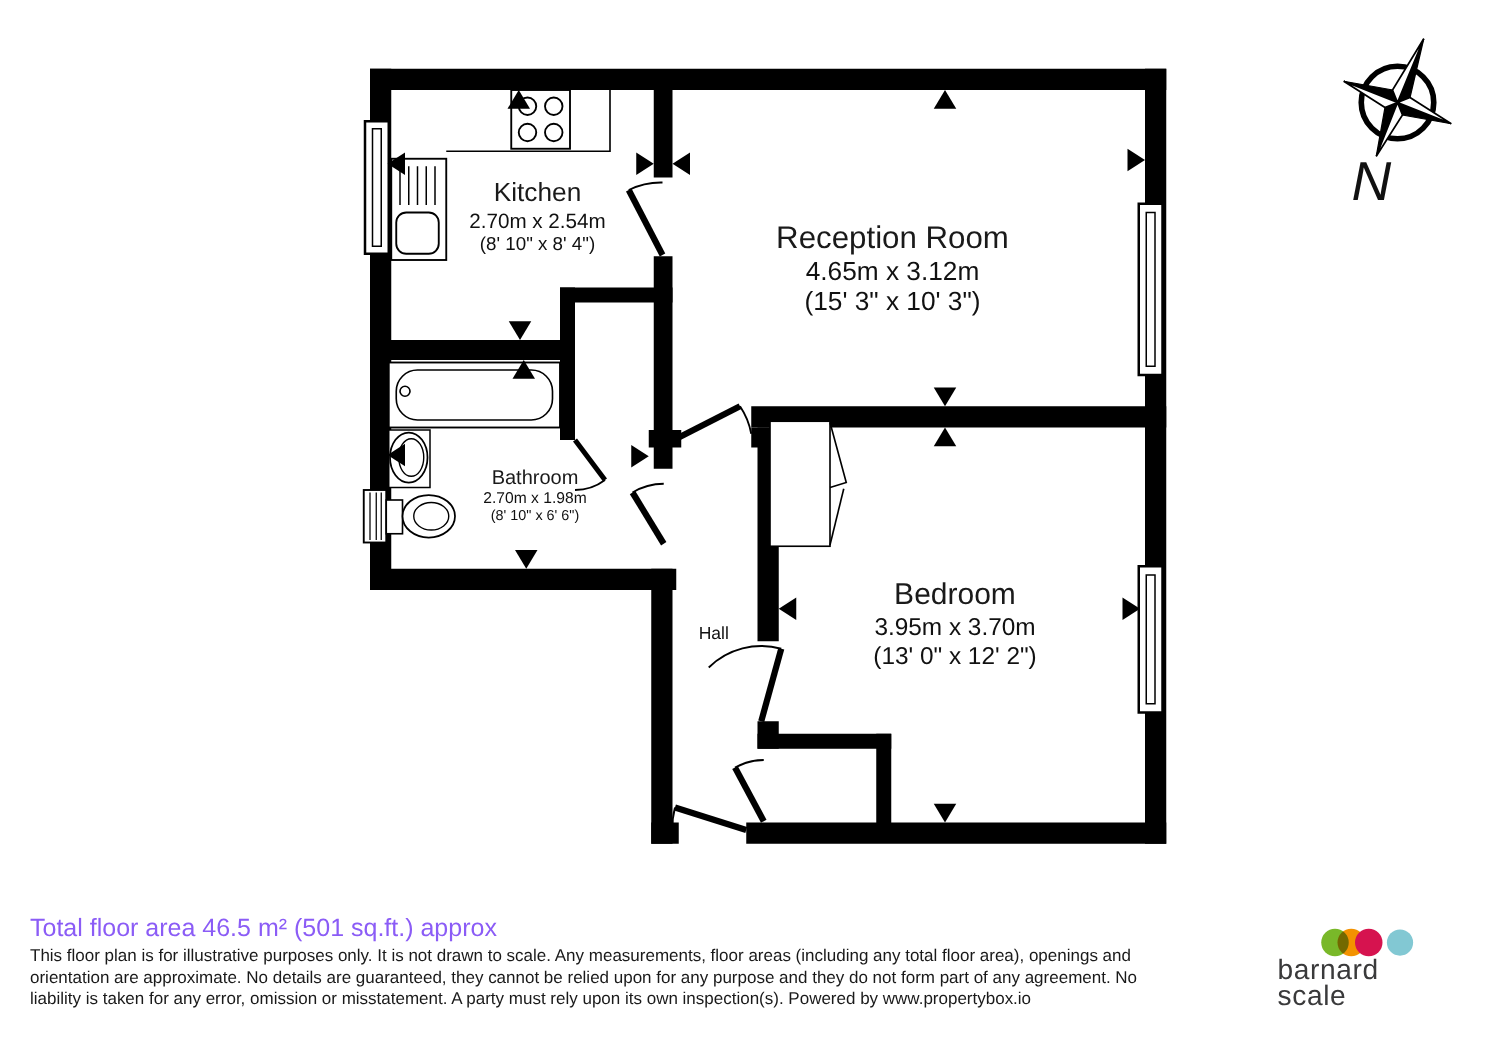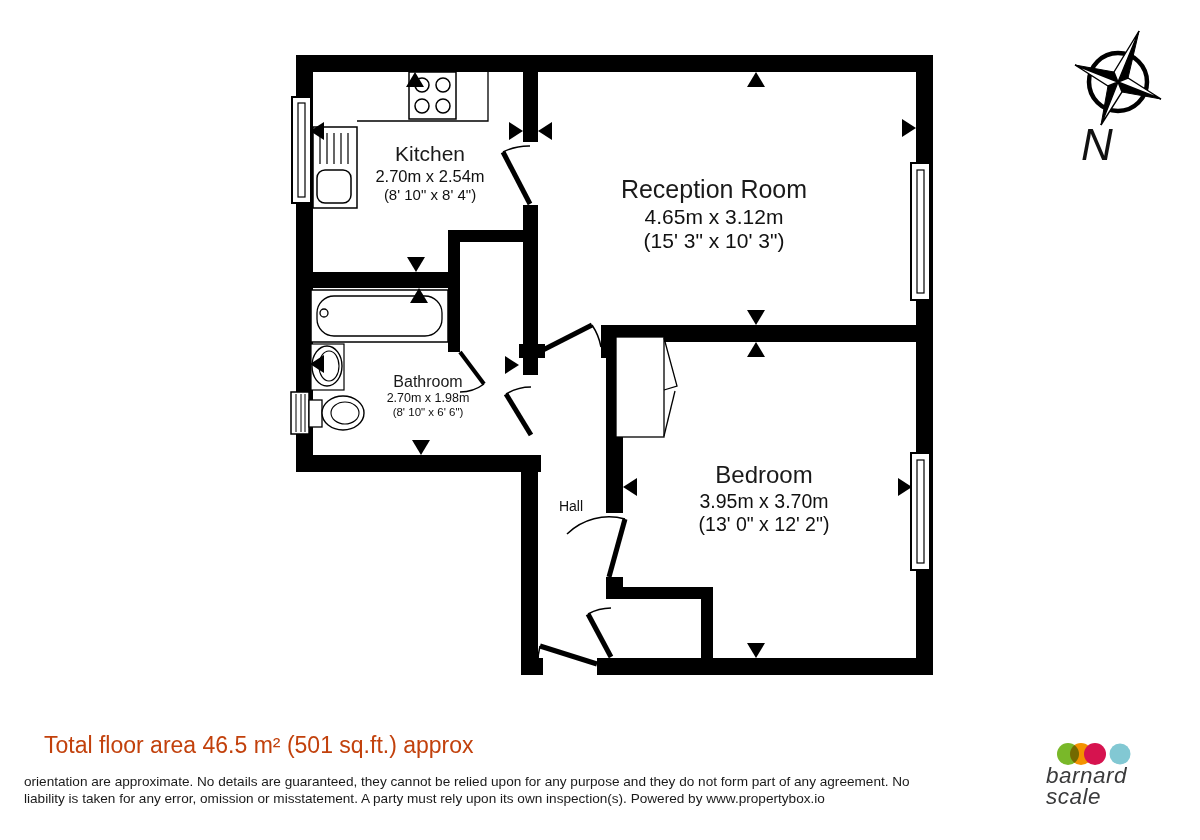--- a/index.html
+++ b/index.html
@@ -1,24 +1,24 @@
 <!DOCTYPE html>
 <html><head>
 <meta charset="utf-8">
 <style>
   html,body{margin:0;padding:0;background:#ffffff;}
   .canvas{position:relative;width:1200px;height:840px;background:#ffffff;overflow:hidden;
           font-family:"Liberation Sans",sans-serif;padding-left:11px;}
   svg text{font-family:"Liberation Sans",sans-serif;fill:#111;}
   .room-name{fill:#1a1a1a;}
-  .footer-title{position:absolute;left:24px;top:732px;font-size:23px;color:#c2410c;margin-left:20px;}
+  .footer-title{position:absolute;left:24px;top:732px;font-size:20px;color:#8b5cf6;}
   .disclaimer{position:absolute;left:24px;color:#1a1a1a;font-size:13.6px;white-space:nowrap;}
   .d1{top:757px}.d2{top:774px}.d3{top:791px}
-  .brand-text{position:absolute;left:1046px;top:765px;font-size:22.5px;line-height:21px;
-              color:#3a3a3b;letter-spacing:0.5px;font-style:italic;}
+  .brand-text{position:absolute;left:1022px;top:765px;font-size:22.5px;line-height:21px;
+              color:#3a3a3b;letter-spacing:0.5px;}
 </style>
 </head>
 <body>
 
 <div class="canvas">
 
 <svg width="1200" height="840" viewBox="0 0 1200 840">
 
   <g fill="#000000">
     <rect x="285" y="55" width="637" height="17"></rect>
@@ -194,20 +194,21 @@
   <g>
     <circle cx="1057" cy="754" r="11" fill="#79b829"></circle>
     <circle cx="1070" cy="754" r="11" style="mix-blend-mode:multiply" fill="#f39200"></circle>
     <circle cx="1084" cy="754" r="11" fill="#d6134f"></circle>
     <circle cx="1109" cy="754" r="10.5" fill="#82c8d3"></circle>
   </g>
 </svg>
 
 
 <div class="footer-title">Total floor area 46.5 m² (501 sq.ft.) approx</div>
+<div class="disclaimer d1">This floor plan is for illustrative purposes only. It is not drawn to scale. Any measurements, floor areas (including any total floor area), openings and</div>
 <div class="disclaimer d2">orientation are approximate. No details are guaranteed, they cannot be relied upon for any purpose and they do not form part of any agreement. No</div>
 <div class="disclaimer d3">liability is taken for any error, omission or misstatement. A party must rely upon its own inspection(s). Powered by www.propertybox.io</div>
 
 <div class="brand-text">
   <div>barnard</div>
   <div>scale</div>
 </div>
 
 </div>
 

